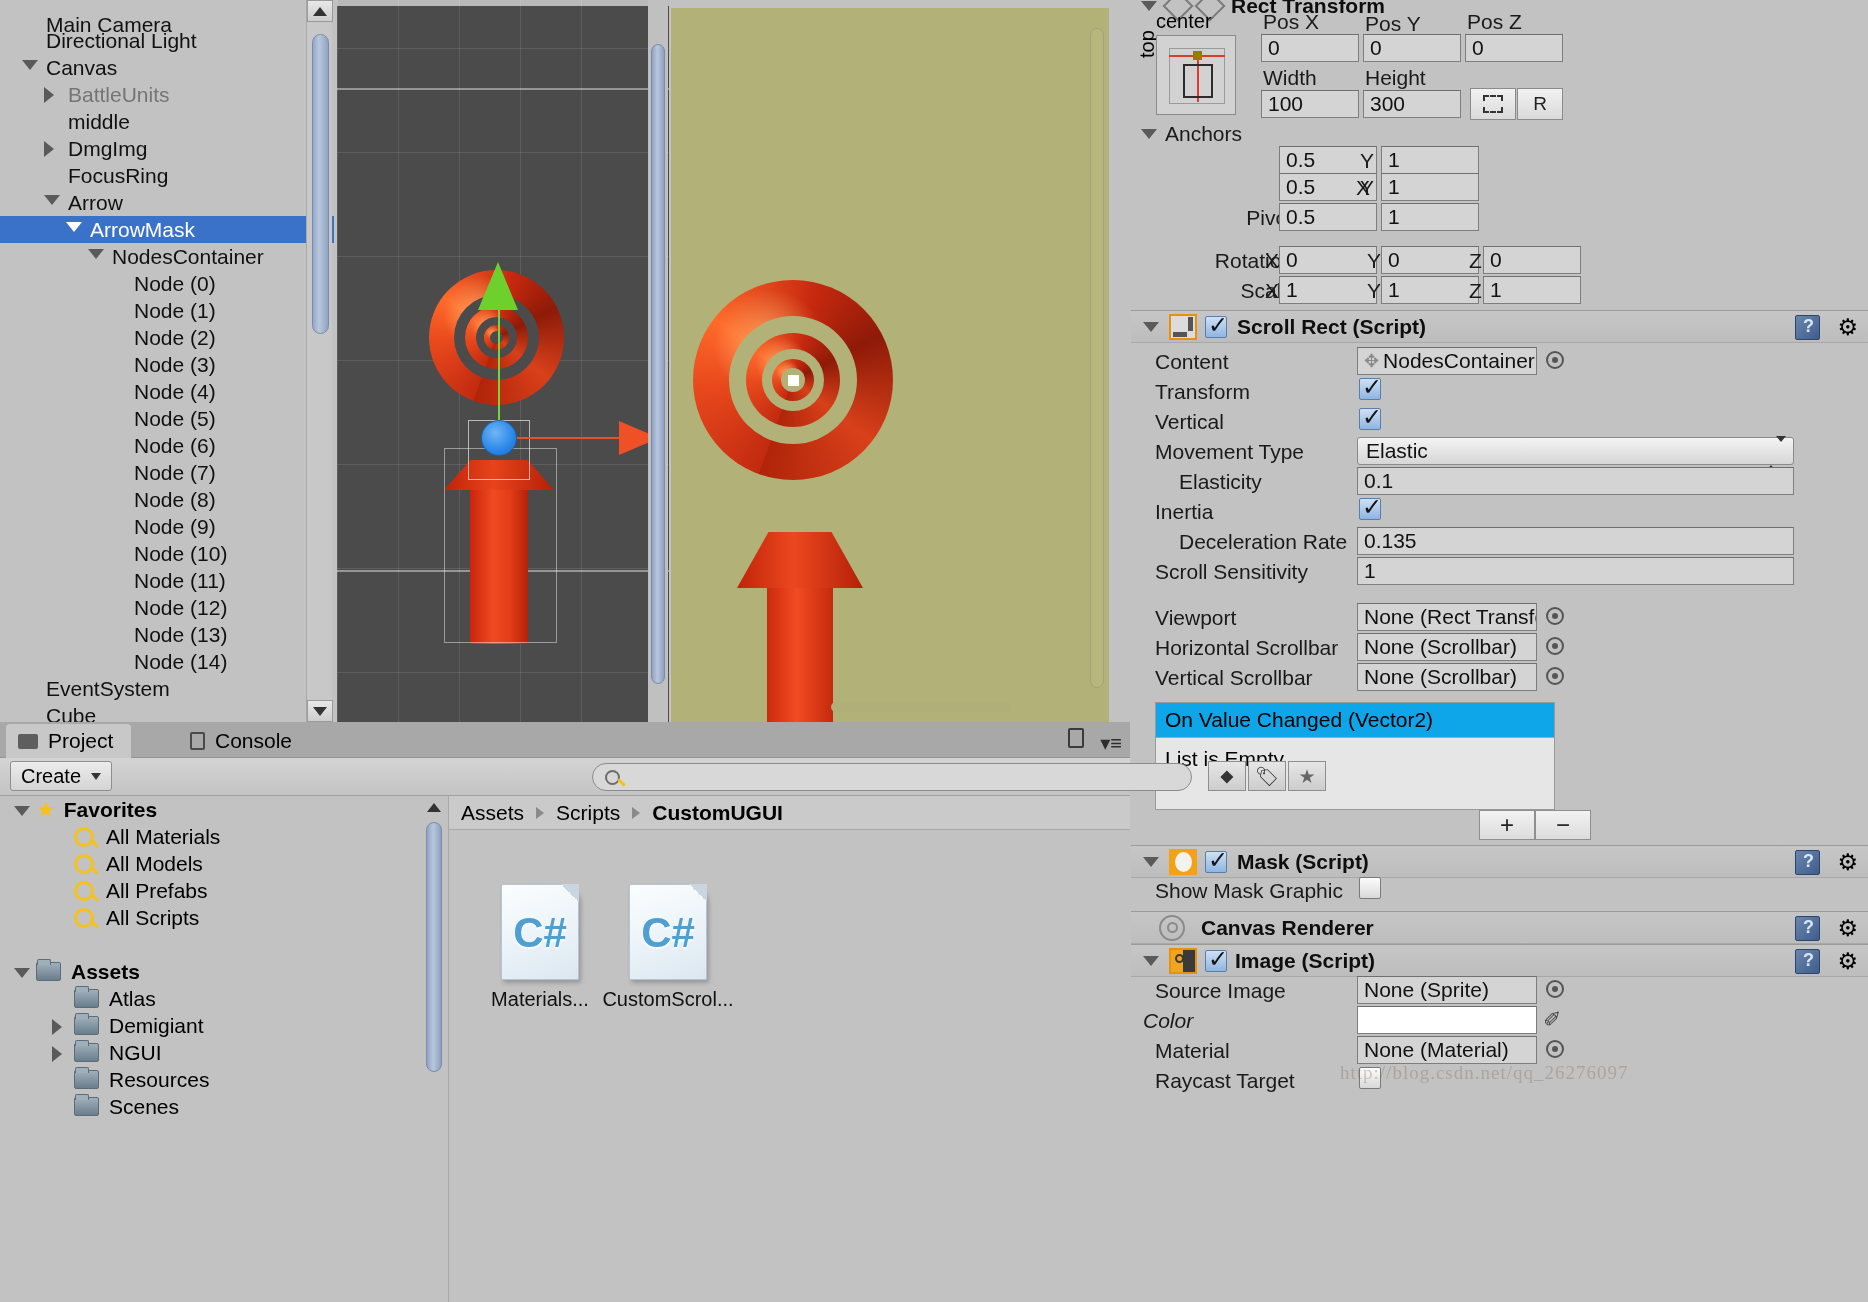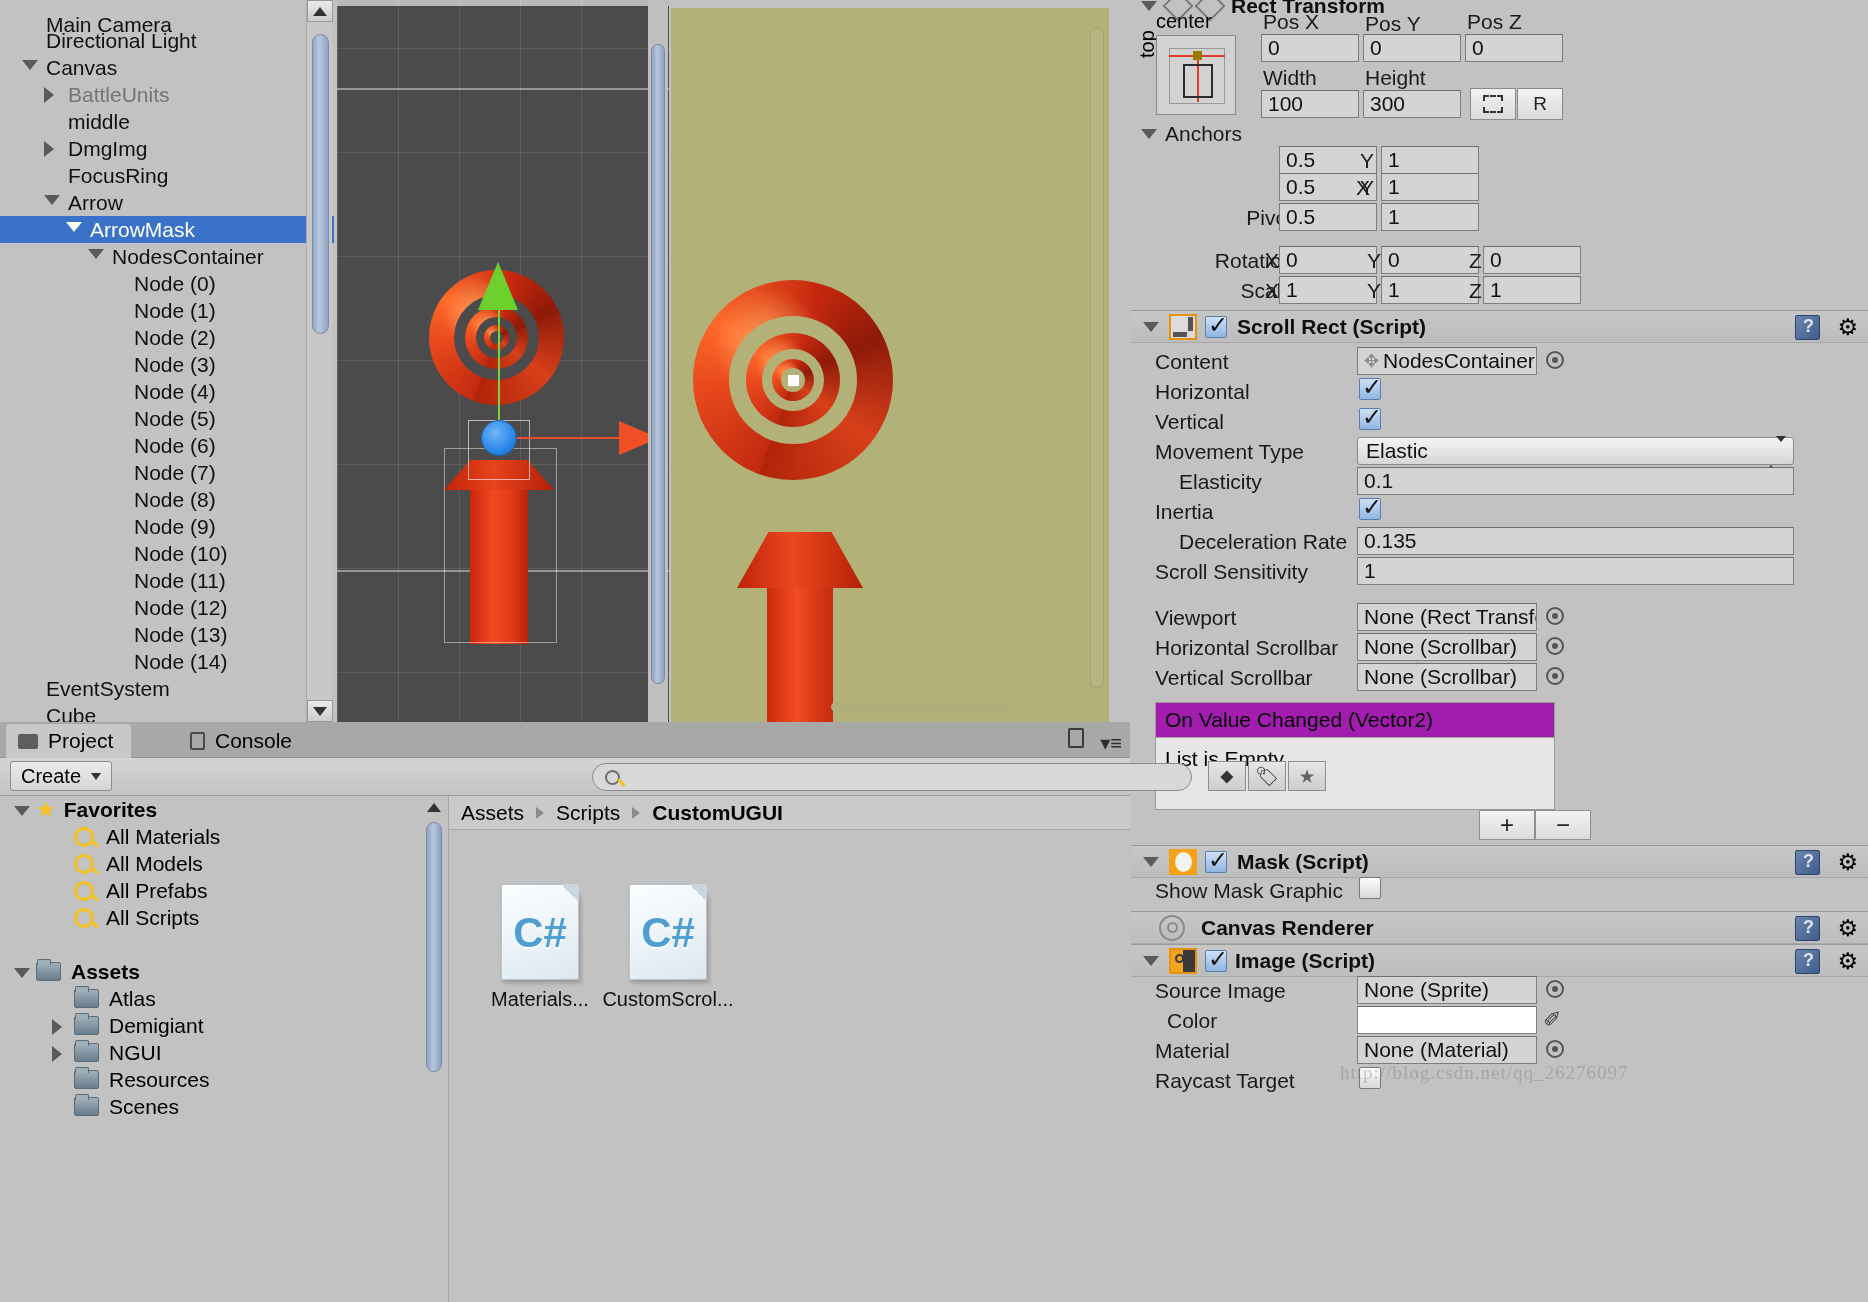--- a/index.html
+++ b/index.html
@@ -123,21 +123,21 @@
   .comp-header { position: relative; height: 33px; display: flex; align-items: center;
                  border-top: 1px solid #9a9a9a; border-bottom: 1px solid #a8a8a8;
                  background: linear-gradient(#c6c6c6,#bdbdbd); }
   .comp-title { font-size: 21px; font-weight: bold; color: #0e0e0e; }
   .help-icon { width: 25px; height: 25px; background: linear-gradient(135deg,#6a86ae,#3f5d8c);
                border-radius: 2px; position: relative; border:1px solid #2e4straight; border:1px solid #2e456b;}
   .help-icon::after { content:"?"; position:absolute; left:7px; top:0px; font-size:18px; font-weight:bold; color:#dbe6f5; }
 
   
   #evt-box { position: absolute; border: 1px solid #9a9a9a; background: #e6e6e6; }
-  #evt-head { background: #a21caf; border-bottom: 1px solid #a5a5a5; font-size:21px; padding: 5px 0 5px 9px; }
+  #evt-head { background: #0ea5e9; border-bottom: 1px solid #a5a5a5; font-size:21px; padding: 5px 0 5px 9px; }
   #evt-body { font-size: 21px; padding: 9px 0 0 9px; }
   .pm-btn { position:absolute; width: 56px; height: 30px; background: linear-gradient(#f2f2f2,#dcdcdc);
             border: 1px solid #8f8f8f; display:flex; align-items:center; justify-content:center;
             font-size: 24px; color:#222; }
 
   
   #anchor-widget { position:absolute; width: 80px; height: 80px; background:#d2d2d2; border:1px solid #8a8a8a; }
   #anchor-widget .inner { position:absolute; left: 12px; top: 12px; width: 56px; height: 56px; border:1px solid #9a9a9a; }
   #anchor-widget .obj { position:absolute; left: 26px; top: 28px; width: 30px; height: 34px; border:2px solid #2c2c2c; }
   #anchor-widget .xline { position:absolute; left: 12px; top: 19px; width: 56px; height: 2px; background:#e03a2a; }
@@ -460,21 +460,21 @@
       <span style="position:absolute; right:10px; top:3px; font-size:23px;">⚙</span>
     </div>
 
     <div id="scrollrect-rows">
         <div class="lbl" style="position: absolute; left: 24px; top: 350px;">Content</div>
         <div class="field" style="position: absolute; left: 226px; top: 347px; width: 180px;">
           <span style="margin-right: 4px; color: rgb(138, 138, 138); font-size: 18px;">✥</span>
           <span>NodesContainer</span>
         </div>
         <div class="obj-dot" style="position: absolute; left: 415px; top: 351px;"></div>
-        <div class="lbl" style="position: absolute; left: 24px; top: 380px;">Horizontal</div>
+        <div class="lbl" style="position: absolute; left: 24px; top: 380px;">Transform</div>
         <div class="chk on" style="position: absolute; left: 228px; top: 378px;"></div>
         <div class="lbl" style="position: absolute; left: 24px; top: 410px;">Vertical</div>
         <div class="chk on" style="position: absolute; left: 228px; top: 408px;"></div>
         <div class="lbl" style="position: absolute; left: 24px; top: 440px;">Movement Type</div>
         <div class="popup" style="position: absolute; left: 226px; top: 437px; width: 437px;">
           <span>Elastic</span>
           <span class="updown"><span class="u"></span><span class="d"></span></span>
         </div>
         <div class="lbl" style="position: absolute; left: 48px; top: 470px;">Elasticity</div>
         <div class="field" style="position: absolute; left: 226px; top: 467px; width: 437px;">0.1</div>
@@ -537,21 +537,21 @@
       </span>
       <span class="chk on" style="margin-left:8px;"></span>
       <span class="comp-title" style="margin-left:8px;">Image (Script)</span>
       <span style="position:absolute; right:48px; top:4px;" class="help-icon"></span>
       <span style="position:absolute; right:10px; top:3px; font-size:23px;">⚙</span>
     </div>
     <div id="image-rows">
         <div class="lbl" style="position: absolute; left: 24px; top: 979px;">Source Image</div>
         <div class="field" style="position: absolute; left: 226px; top: 976px; width: 180px;">None (Sprite)</div>
         <div class="obj-dot" style="position: absolute; left: 415px; top: 980px;"></div>
-        <div class="lbl" style="position: absolute; left: 36px; top: 1009px;">Color</div>
+        <div class="lbl" style="position: absolute; left: 12px; top: 1009px; font-style: italic;">Color</div>
         <div class="field white" style="position: absolute; left: 226px; top: 1006px; width: 180px; background: rgb(255, 255, 255);"></div>
         <div style="position: absolute; left: 412px; top: 1007px; font-size: 22px; color: rgb(68, 68, 68);">✐</div>
         <div class="lbl" style="position: absolute; left: 24px; top: 1039px;">Material</div>
         <div class="field" style="position: absolute; left: 226px; top: 1036px; width: 180px;">None (Material)</div>
         <div class="obj-dot" style="position: absolute; left: 415px; top: 1040px;"></div>
         <div class="lbl" style="position: absolute; left: 24px; top: 1069px;">Raycast Target</div>
         <div class="chk" style="position: absolute; left: 228px; top: 1067px;"></div>
       </div>
 
   </div>

